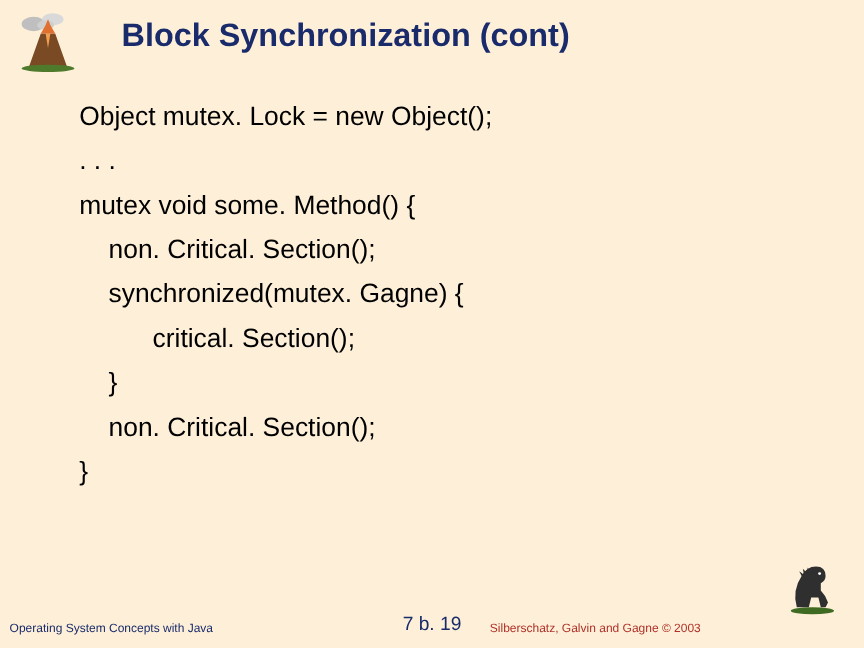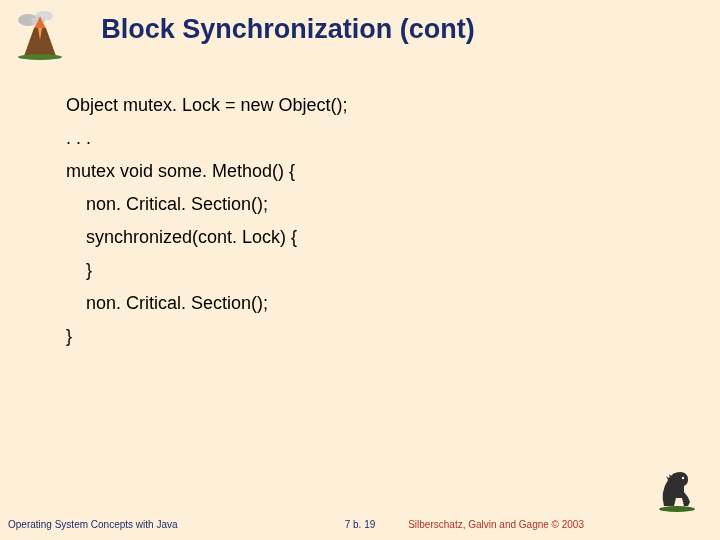--- a/index.html
+++ b/index.html
@@ -26,23 +26,23 @@
     top: 14px;
     left: 0;
     width: 576px;
     text-align: center;
     font-size: 27px;
     font-weight: bold;
     color: #1a2b6b;
   }
   .code {
     position: absolute;
-    top: 96px;
+    top: 86px;
     left: 66px;
-    font-size: 18px;
+    font-size: 22px;
     color: #000;
     line-height: 1.0;
   }
   .code-line {
     margin-bottom: 15px;
     white-space: pre;
   }
   .footer {
     position: absolute;
     bottom: 10px;
@@ -56,21 +56,21 @@
     bottom: 0;
     font-size: 10px;
     color: #1a2b6b;
   }
   .footer-center {
     position: absolute;
     left: 0;
     width: 720px;
     text-align: center;
     bottom: 0;
-    font-size: 10px;
+    font-size: 16px;
     color: #1a2b6b;
   }
   .footer-right {
     position: absolute;
     right: 8px;
     bottom: 0;
     font-size: 10px;
     color: #b03028;
     margin-left: 38px;
   }
@@ -99,21 +99,22 @@
     </svg>
   </div>
 
   <div class="title">Block Synchronization (cont)</div>
 
   <div class="code">
     <div class="code-line">Object mutex. Lock = new Object();</div>
     <div class="code-line">. . .</div>
     <div class="code-line">mutex void some. Method() {</div>
     <div class="code-line">    non. Critical. Section();</div>
-    <div class="code-line">    synchronized(cont. Lock) {</div>
+    <div class="code-line">    synchronized(mutex. Gagne) {</div>
+    <div class="code-line">          critical. Section();</div>
     <div class="code-line">    }</div>
     <div class="code-line">    non. Critical. Section();</div>
     <div class="code-line">}</div>
   </div>
 
   <div class="dino">
     <svg viewBox="0 0 46 50" width="46" height="50">
       <ellipse cx="23" cy="47" rx="18" ry="3" fill="#3f6a22"></ellipse>
       <path d="M10 44 Q6 30 14 18 Q18 10 26 10 Q34 10 34 18 Q34 22 30 24 L30 30 Q34 34 36 40 L34 44 L30 44 L28 36 L22 36 L20 44 Z" fill="#2f2f2f"></path>
       <path d="M14 18 L12 14 L16 17 L15 12 L19 16 L19 11 L22 15" fill="#2f2f2f"></path>

